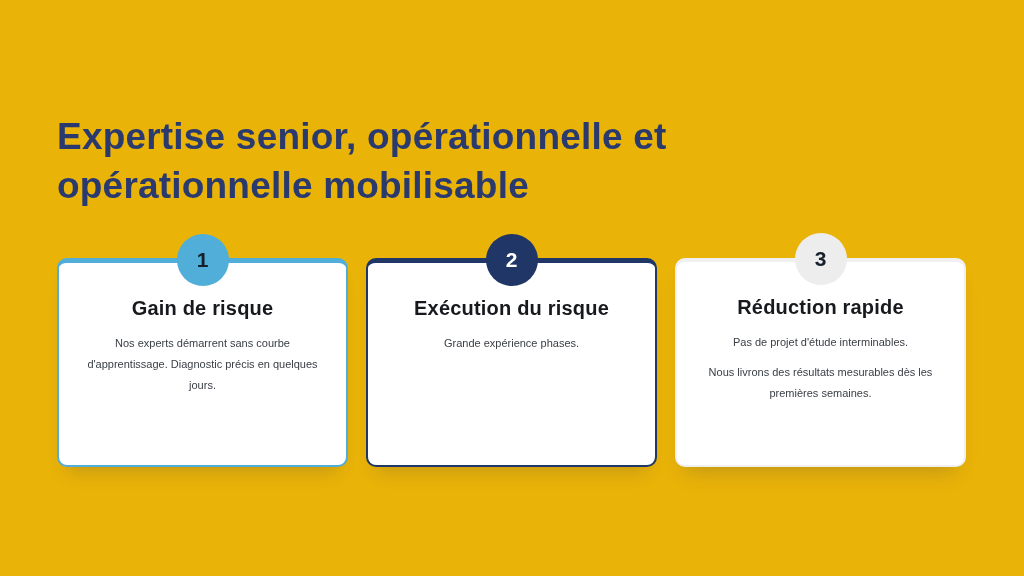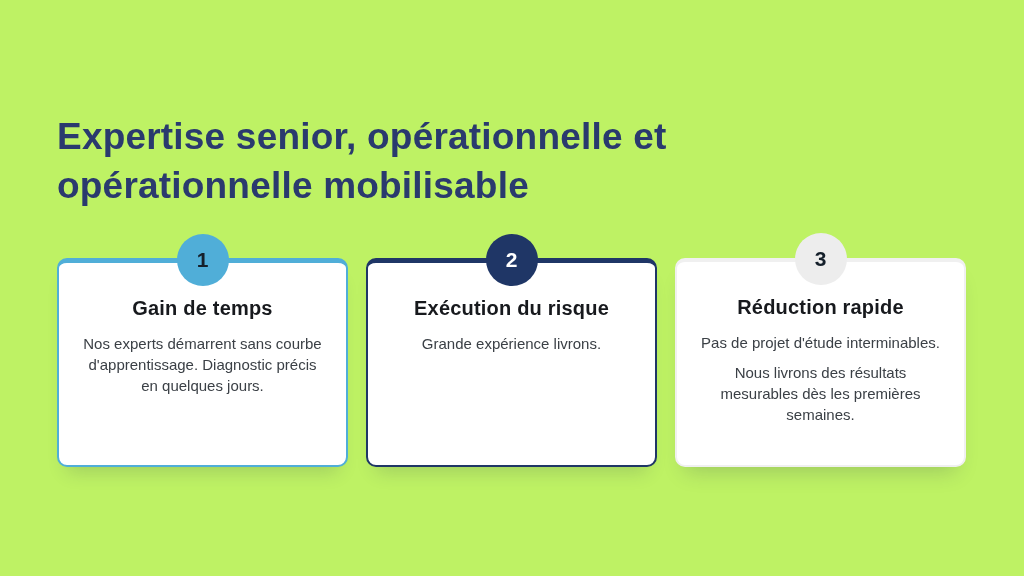--- a/index.html
+++ b/index.html
@@ -14,21 +14,21 @@
   html, body { margin: 0; padding: 0; }
   body {
     width: 1024px; height: 576px;
     background: #ffffff;
     font-family: "Liberation Sans", sans-serif;
     overflow: hidden;
   }
   .slide {
     position: relative;
     width: 1024px; height: 576px;
-    background: #bef264;
+    background: #eab308;
   }
   .page-title {
     position: absolute;
     left: 57px; top: 112px;
     width: 800px;
     margin: 0;
     font-size: 37px;
     font-weight: bold;
     line-height: 49px;
     color: var(--title-navy);
@@ -78,48 +78,48 @@
   .badge-3 { background: var(--accent-gray); color: #15202b; }
   .card-title {
     margin: 0 0 13px;
     font-size: 20px;
     font-weight: bold;
     color: var(--card-title);
     letter-spacing: 0.2px;
   }
   .card-text {
     margin: 0 0 9px;
-    font-size: 15px;
+    font-size: 11px;
     line-height: 21px;
     color: var(--card-body);
   }
 </style>
 </head>
 <body>
 
 <div class="slide">
 
   <h1 class="page-title">
     <span>Expertise senior, opérationnelle et</span>
     <span>opérationnelle mobilisable</span>
   </h1>
 
   <div class="cards">
 
     <div class="card card-1">
       <div class="badge badge-1">1</div>
-      <h2 class="card-title">Gain de temps</h2>
+      <h2 class="card-title">Gain de risque</h2>
       <p class="card-text">Nos experts démarrent sans courbe d'apprentissage. Diagnostic précis en quelques jours.</p>
 
     </div>
 
     <div class="card card-2">
       <div class="badge badge-2">2</div>
       <h2 class="card-title">Exécution du risque</h2>
-      <p class="card-text">Grande expérience livrons.</p>
+      <p class="card-text">Grande expérience phases.</p>
     </div>
 
     <div class="card card-3">
       <div class="badge badge-3">3</div>
       <h2 class="card-title">Réduction rapide</h2>
       <p class="card-text">Pas de projet d'étude interminables.</p>
       <p class="card-text">Nous livrons des résultats mesurables dès les premières semaines.</p>
     </div>
 
   </div>

